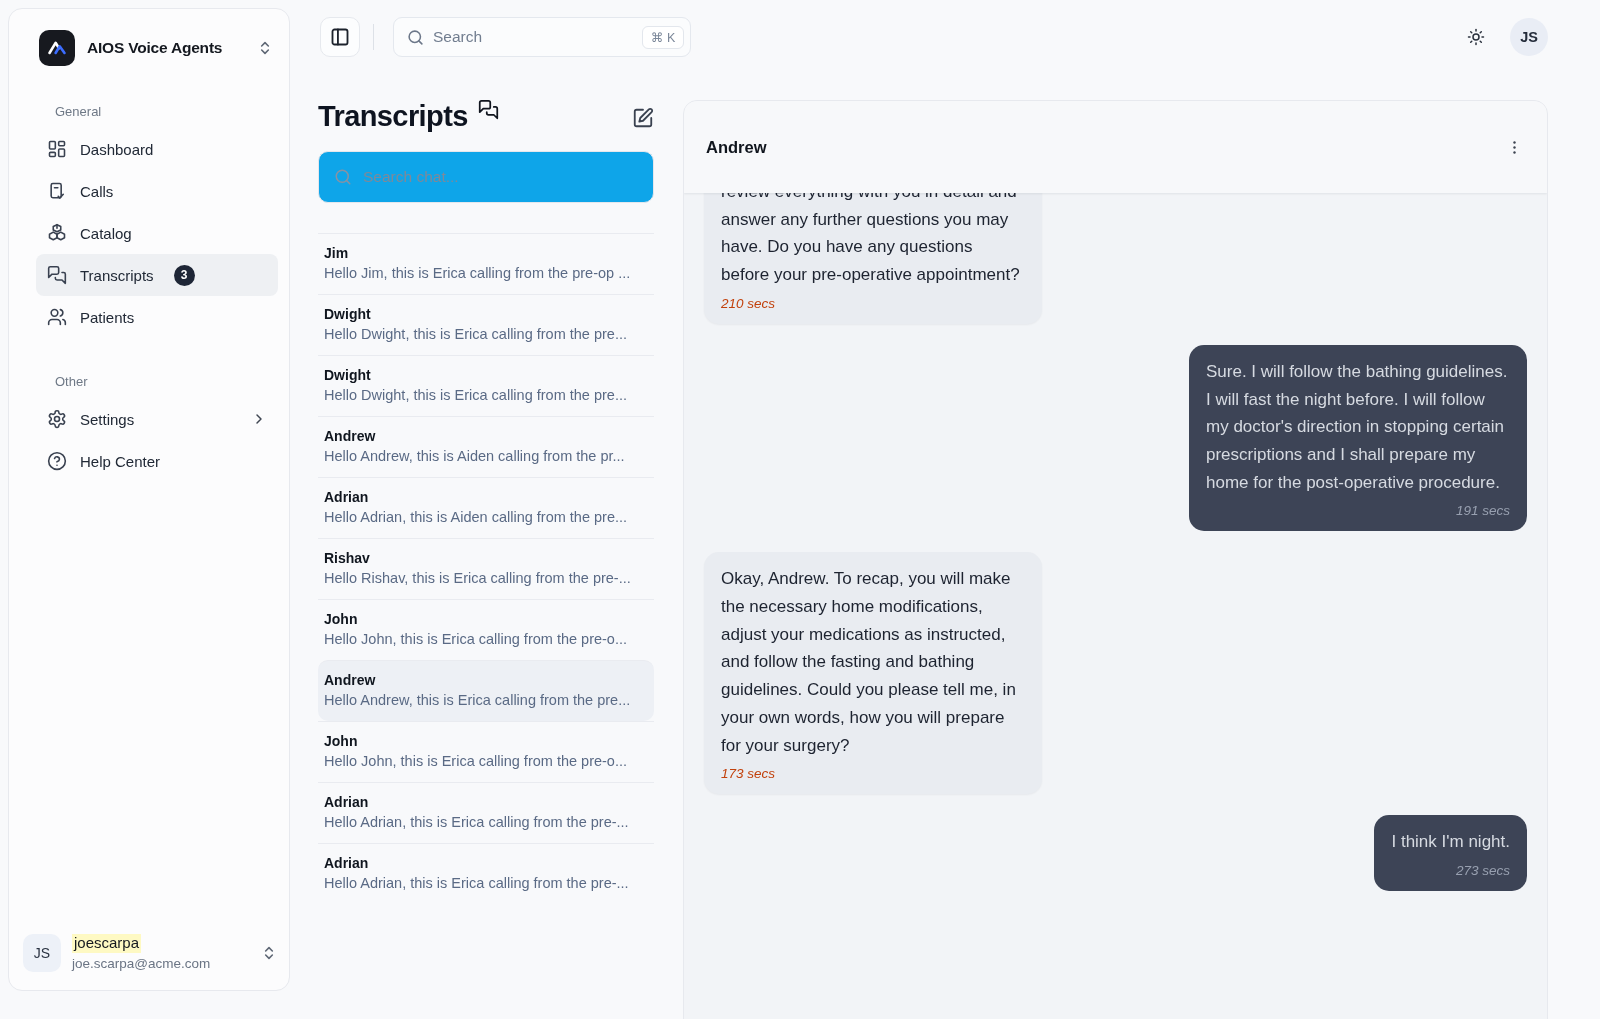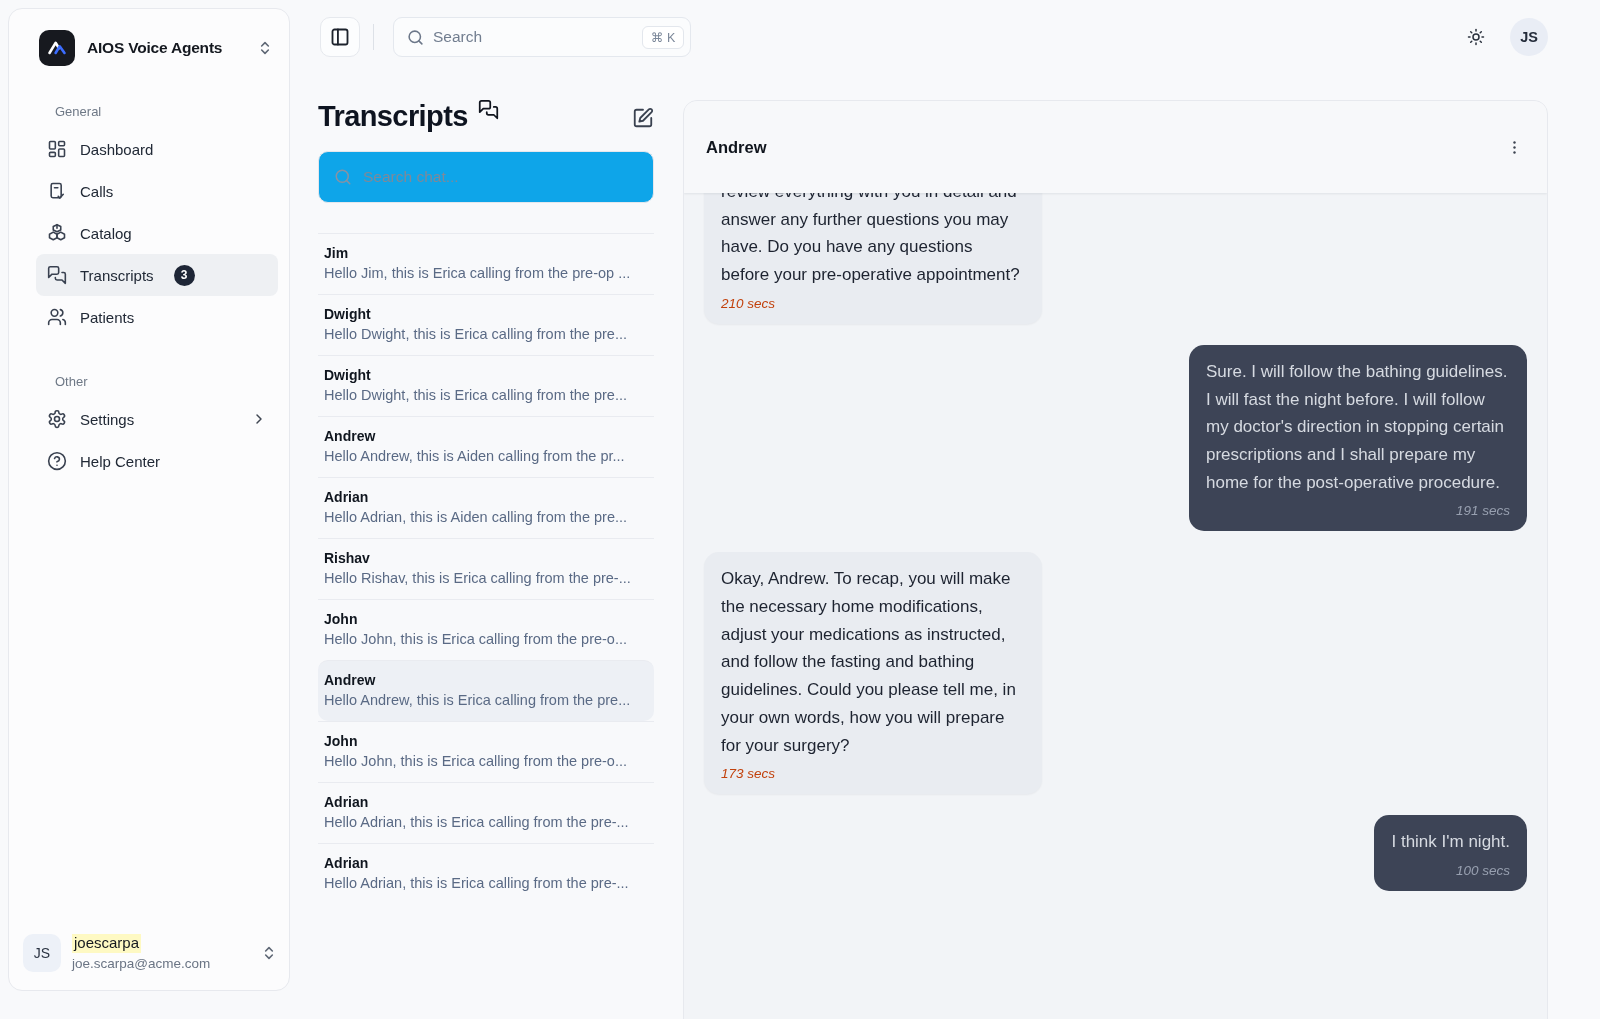--- a/index.html
+++ b/index.html
@@ -383,19 +383,19 @@
   <div class="msg-row assistant">
     <div class="bubble">
       <span class="msg-text">Okay, Andrew. To recap, you will make the necessary home modifications, adjust your medications as instructed, and follow the fasting and bathing guidelines. Could you please tell me, in your own words, how you will prepare for your surgery?</span>
       <span class="msg-time">173 secs</span>
     </div>
   </div>
 
   <div class="msg-row user">
     <div class="bubble">
       <span class="msg-text">I think I'm night.</span>
-      <span class="msg-time">100 secs</span>
+      <span class="msg-time">273 secs</span>
     </div>
   </div>
 </div>
     </section>
   </div>
 </div>
 
 </body></html>

